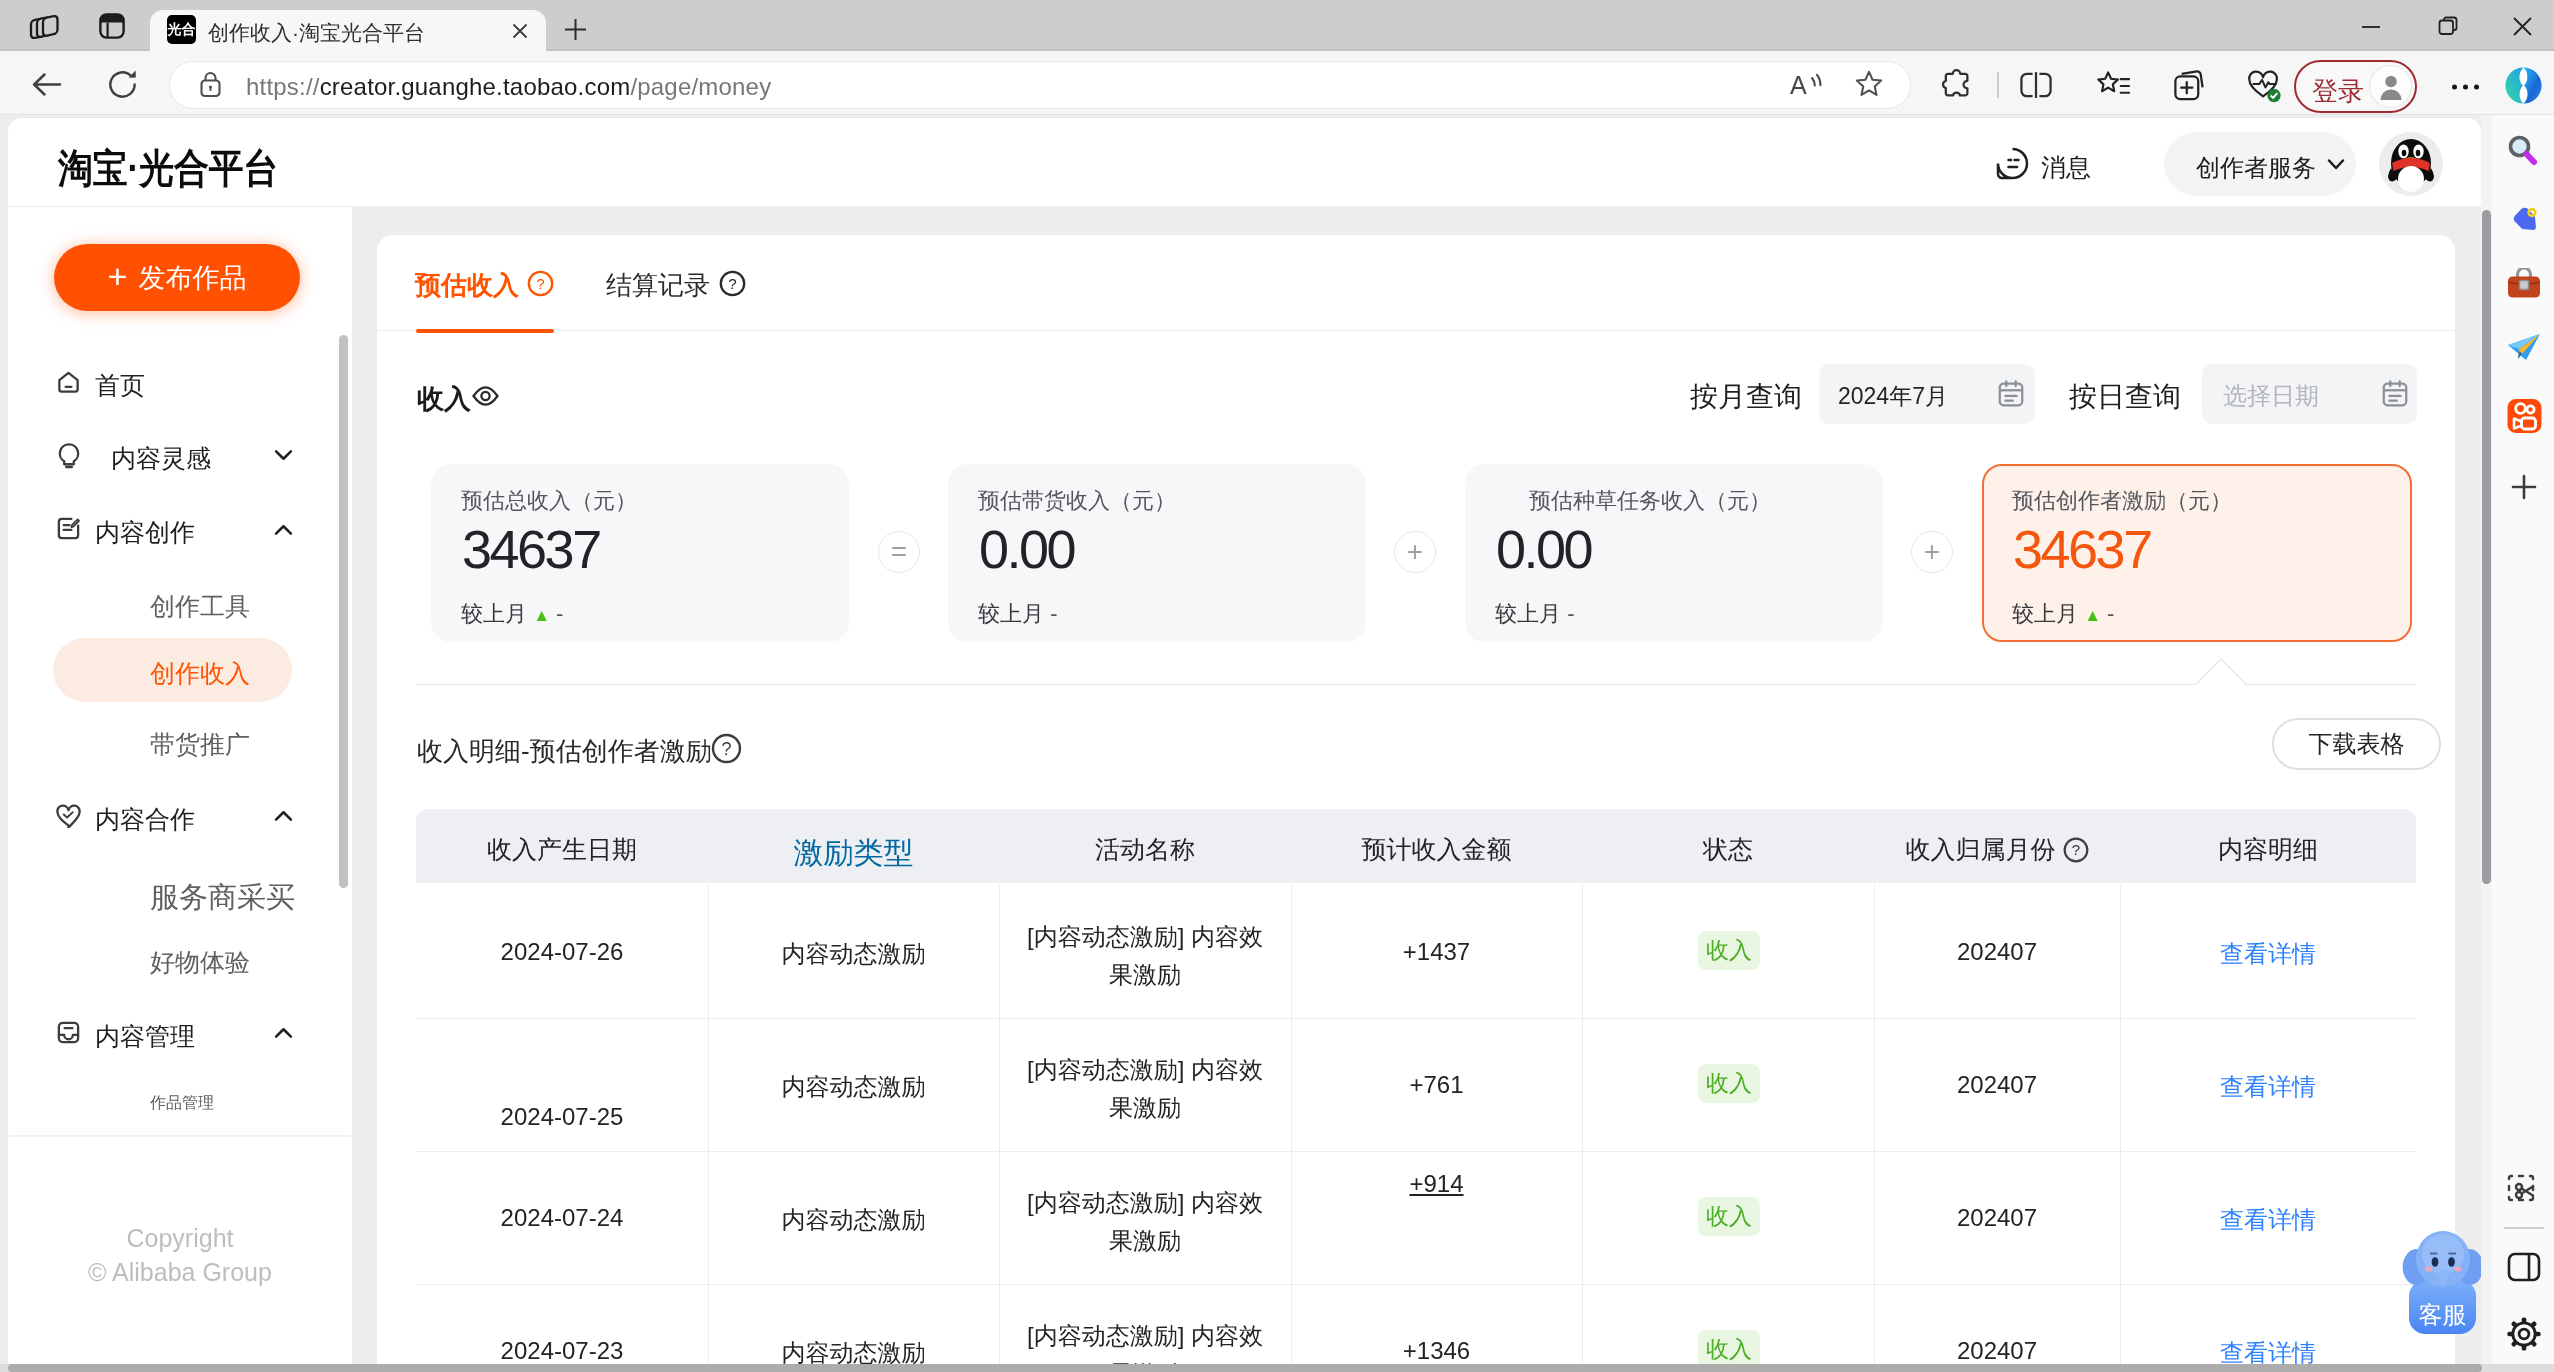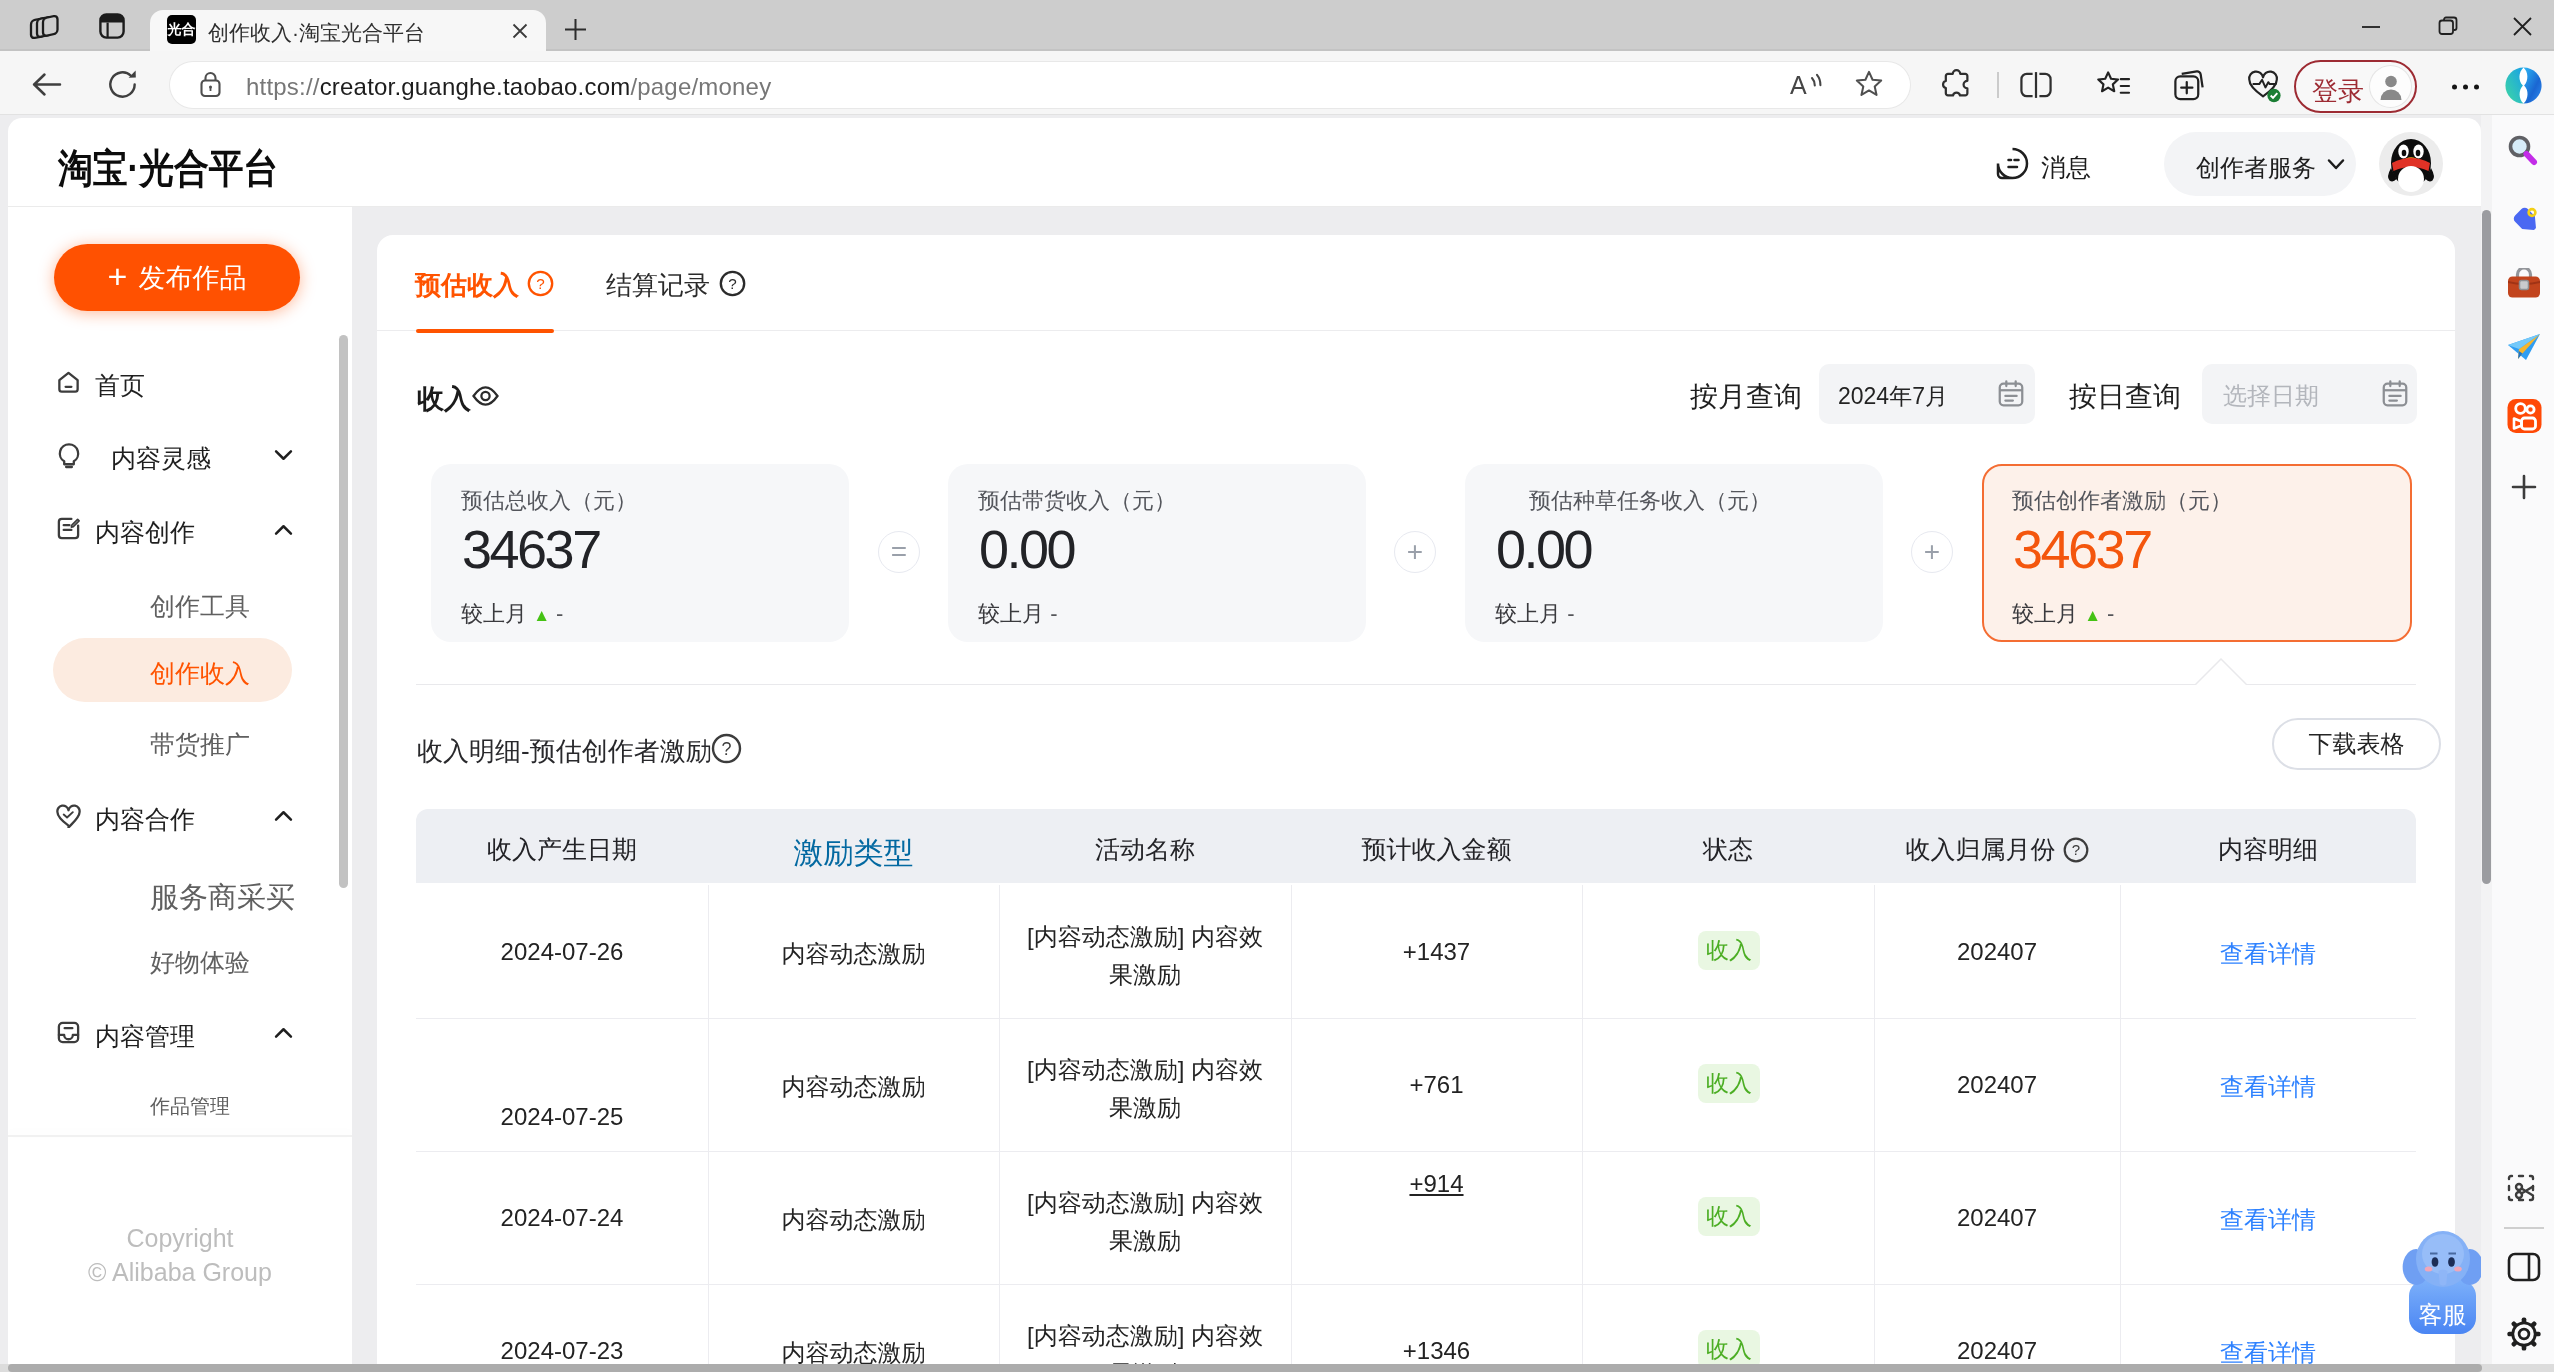--- a/index.html
+++ b/index.html
@@ -204,21 +204,21 @@
 <div class="abs" style="left:150px;top:946px;font-size:25px;color:#606060;">好物体验</div>
 <svg class="abs ic" style="left:56px;top:1020px" width="25" height="25" viewBox="0 0 26 26">
     <rect x="3" y="3" width="20" height="20" rx="4"></rect>
     <path d="M3 15.5 h5.5 a4.5 4.5 0 0 0 9 0 H23"></path>
     <path d="M9 8.5 h8"></path>
   </svg>
 <div class="abs" style="left:95px;top:1020px;font-size:25px;color:#1f1f1f;">内容管理</div>
 <svg class="abs" style="left:274px;top:1026px" width="19" height="13" viewBox="0 0 20 14">
     <path d="M2 11.5 l8 -8 8 8" fill="none" stroke="#1f1f1f" stroke-width="2.7" stroke-linecap="round" stroke-linejoin="round"></path>
   </svg>
-<div class="abs" style="left:150px;top:1093px;font-size:20px;color:#606060;">作品管理</div>
+<div class="abs" style="left:150px;top:1093px;font-size:16px;color:#606060;">作品管理</div>
 
 <div class="abs" style="left:8px;top:1135px;width:344px;height:2px;background:#f1f1f1;box-shadow:0 -3px 8px rgba(0,0,0,.04);"></div>
 <div class="abs" style="left:8px;top:1224px;width:344px;text-align:center;font-size:25px;color:#bdbdbd;">Copyright</div>
 <div class="abs" style="left:8px;top:1258px;width:344px;text-align:center;font-size:25px;color:#bdbdbd;">© Alibaba Group</div>
 
 <div class="abs" style="left:339px;top:335px;width:9px;height:553px;background:#c2c2c2;border-radius:5px;"></div>
 
 <div class="abs" style="left:377px;top:235px;width:2078px;height:1129px;background:#fff;border-radius:16px 16px 0 0;"></div>
 
 <div class="abs" style="left:415px;top:268px;font-size:26px;font-weight:600;color:#ff5300;">预估收入</div>

